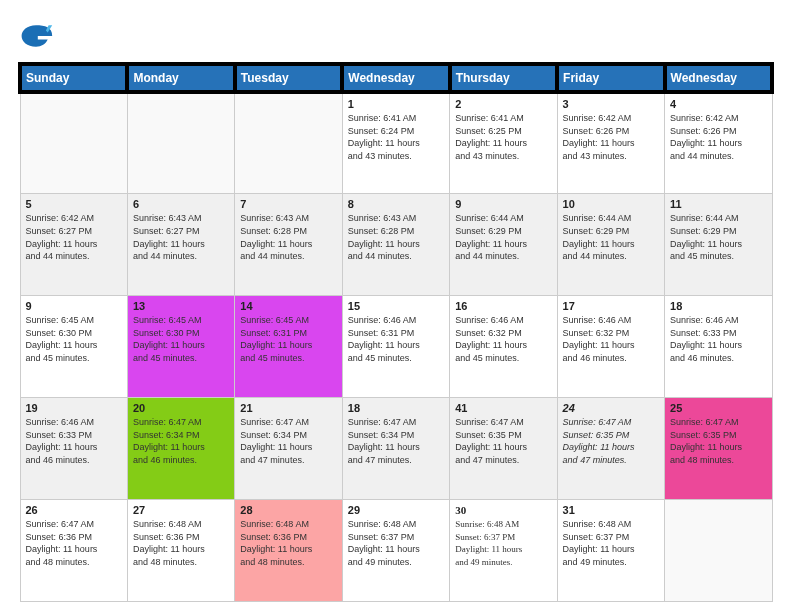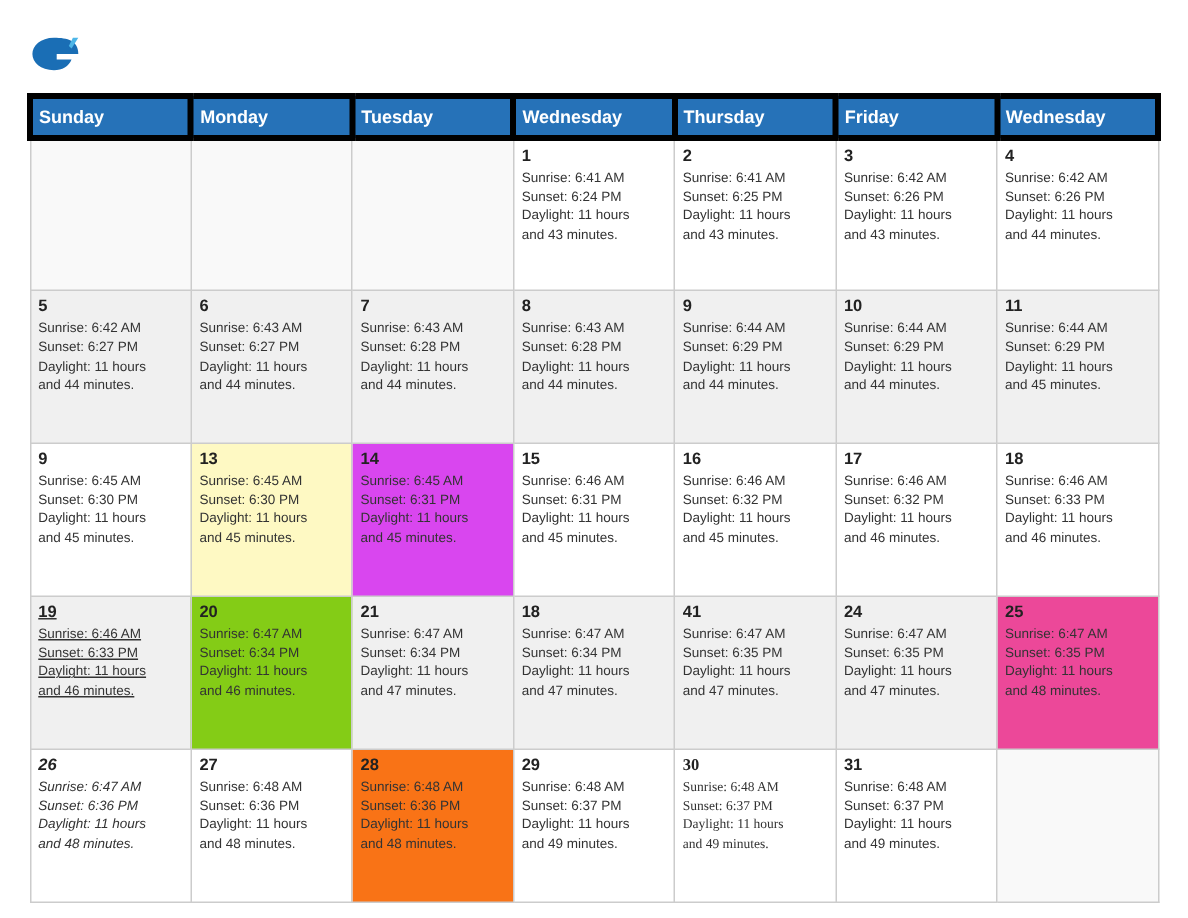--- a/index.html
+++ b/index.html
@@ -219,21 +219,21 @@
           </td>
         </tr>
         <tr>
           <td style="background: rgb(255, 255, 255);">
             <span class="day-num">9</span>
             <div class="day-info" style="white-space: pre-line;">Sunrise: 6:45 AM
 Sunset: 6:30 PM
 Daylight: 11 hours
 and 45 minutes.</div>
           </td>
-          <td style="background: #fef9c3;">
+          <td style="background: #d946ef;">
             <span class="day-num">13</span>
             <div class="day-info" style="white-space: pre-line;">Sunrise: 6:45 AM
 Sunset: 6:30 PM
 Daylight: 11 hours
 and 45 minutes.</div>
           </td>
           <td style="background: #d946ef;">
             <span class="day-num">14</span>
             <div class="day-info" style="white-space: pre-line;">Sunrise: 6:45 AM
 Sunset: 6:31 PM
@@ -263,21 +263,21 @@
           </td>
           <td style="background: rgb(255, 255, 255);">
             <span class="day-num">18</span>
             <div class="day-info" style="white-space: pre-line;">Sunrise: 6:46 AM
 Sunset: 6:33 PM
 Daylight: 11 hours
 and 46 minutes.</div>
           </td>
         </tr>
         <tr>
-          <td style="background: rgb(240, 240, 240); text-decoration: underline;">
+          <td style="background: rgb(240, 240, 240);">
             <span class="day-num">19</span>
             <div class="day-info" style="white-space: pre-line;">Sunrise: 6:46 AM
 Sunset: 6:33 PM
 Daylight: 11 hours
 and 46 minutes.</div>
           </td>
           <td style="background: #84cc16;">
             <span class="day-num">20</span>
             <div class="day-info" style="white-space: pre-line;">Sunrise: 6:47 AM
 Sunset: 6:34 PM
@@ -298,51 +298,51 @@
 Daylight: 11 hours
 and 47 minutes.</div>
           </td>
           <td style="background: rgb(240, 240, 240);">
             <span class="day-num">41</span>
             <div class="day-info" style="white-space: pre-line;">Sunrise: 6:47 AM
 Sunset: 6:35 PM
 Daylight: 11 hours
 and 47 minutes.</div>
           </td>
-          <td style="background: rgb(240, 240, 240);">
+          <td style="background: rgb(240, 240, 240); font-style: italic;">
             <span class="day-num">24</span>
             <div class="day-info" style="white-space: pre-line;">Sunrise: 6:47 AM
 Sunset: 6:35 PM
 Daylight: 11 hours
 and 47 minutes.</div>
           </td>
           <td style="background: #ec4899;">
             <span class="day-num">25</span>
             <div class="day-info" style="white-space: pre-line;">Sunrise: 6:47 AM
 Sunset: 6:35 PM
 Daylight: 11 hours
 and 48 minutes.</div>
           </td>
         </tr>
         <tr>
-          <td style="background: rgb(255, 255, 255); font-style: italic;">
+          <td style="background: rgb(255, 255, 255);">
             <span class="day-num">26</span>
             <div class="day-info" style="white-space: pre-line;">Sunrise: 6:47 AM
 Sunset: 6:36 PM
 Daylight: 11 hours
 and 48 minutes.</div>
           </td>
           <td style="background: rgb(255, 255, 255);">
             <span class="day-num">27</span>
             <div class="day-info" style="white-space: pre-line;">Sunrise: 6:48 AM
 Sunset: 6:36 PM
 Daylight: 11 hours
 and 48 minutes.</div>
           </td>
-          <td style="background: #f97316;">
+          <td style="background: #fca5a5;">
             <span class="day-num">28</span>
             <div class="day-info" style="white-space: pre-line;">Sunrise: 6:48 AM
 Sunset: 6:36 PM
 Daylight: 11 hours
 and 48 minutes.</div>
           </td>
           <td style="background: rgb(255, 255, 255);">
             <span class="day-num">29</span>
             <div class="day-info" style="white-space: pre-line;">Sunrise: 6:48 AM
 Sunset: 6:37 PM

